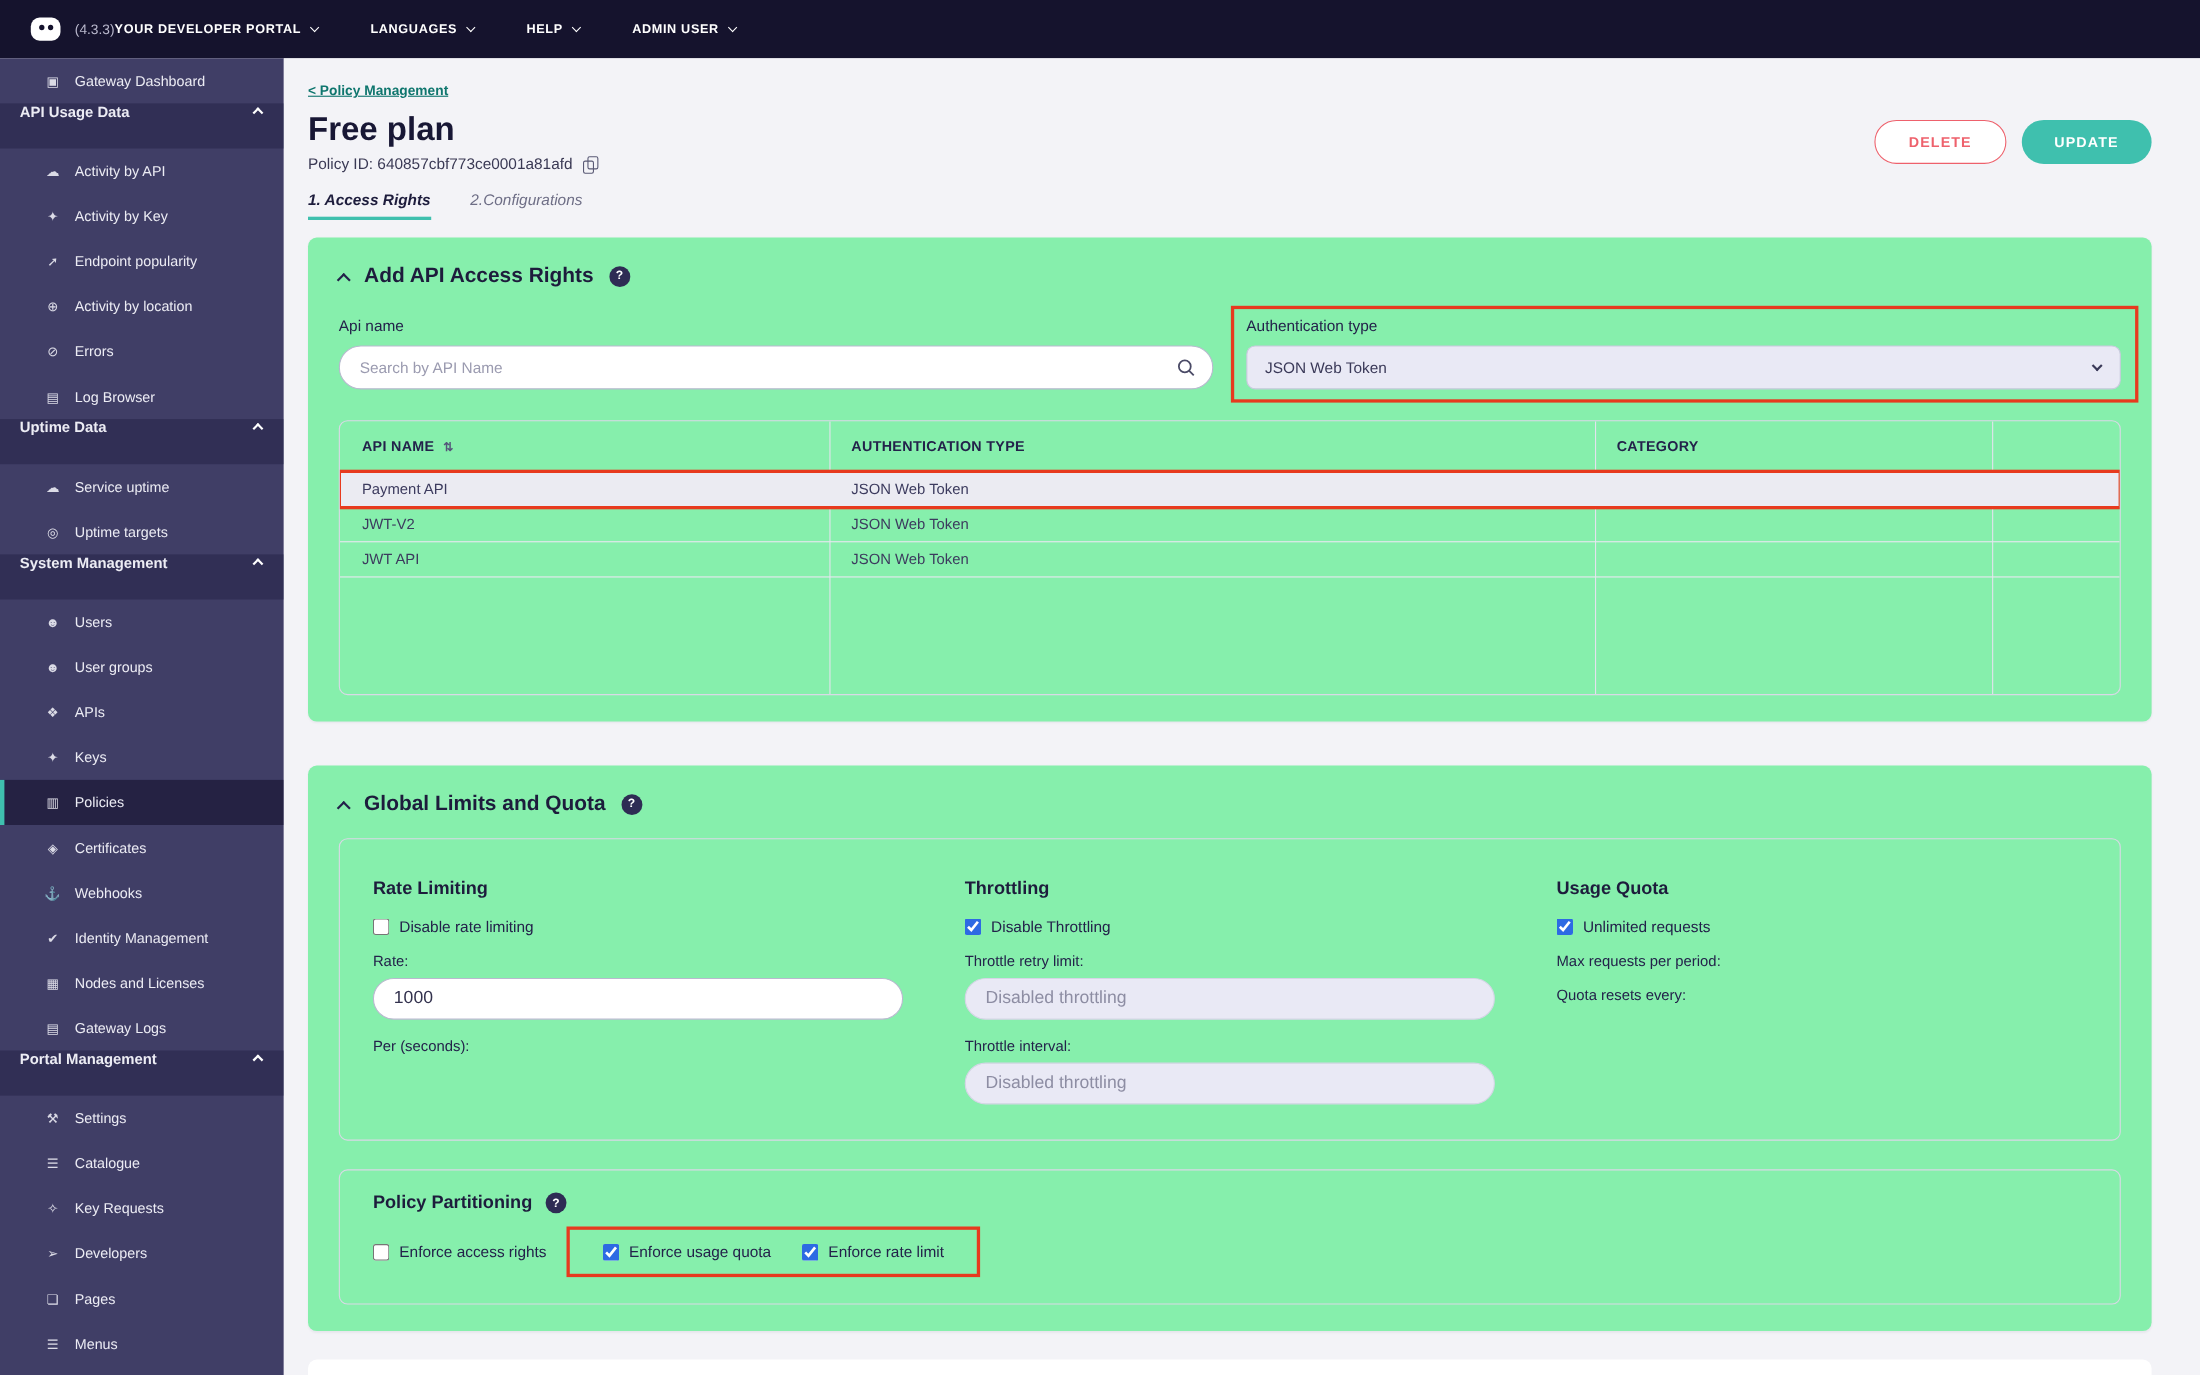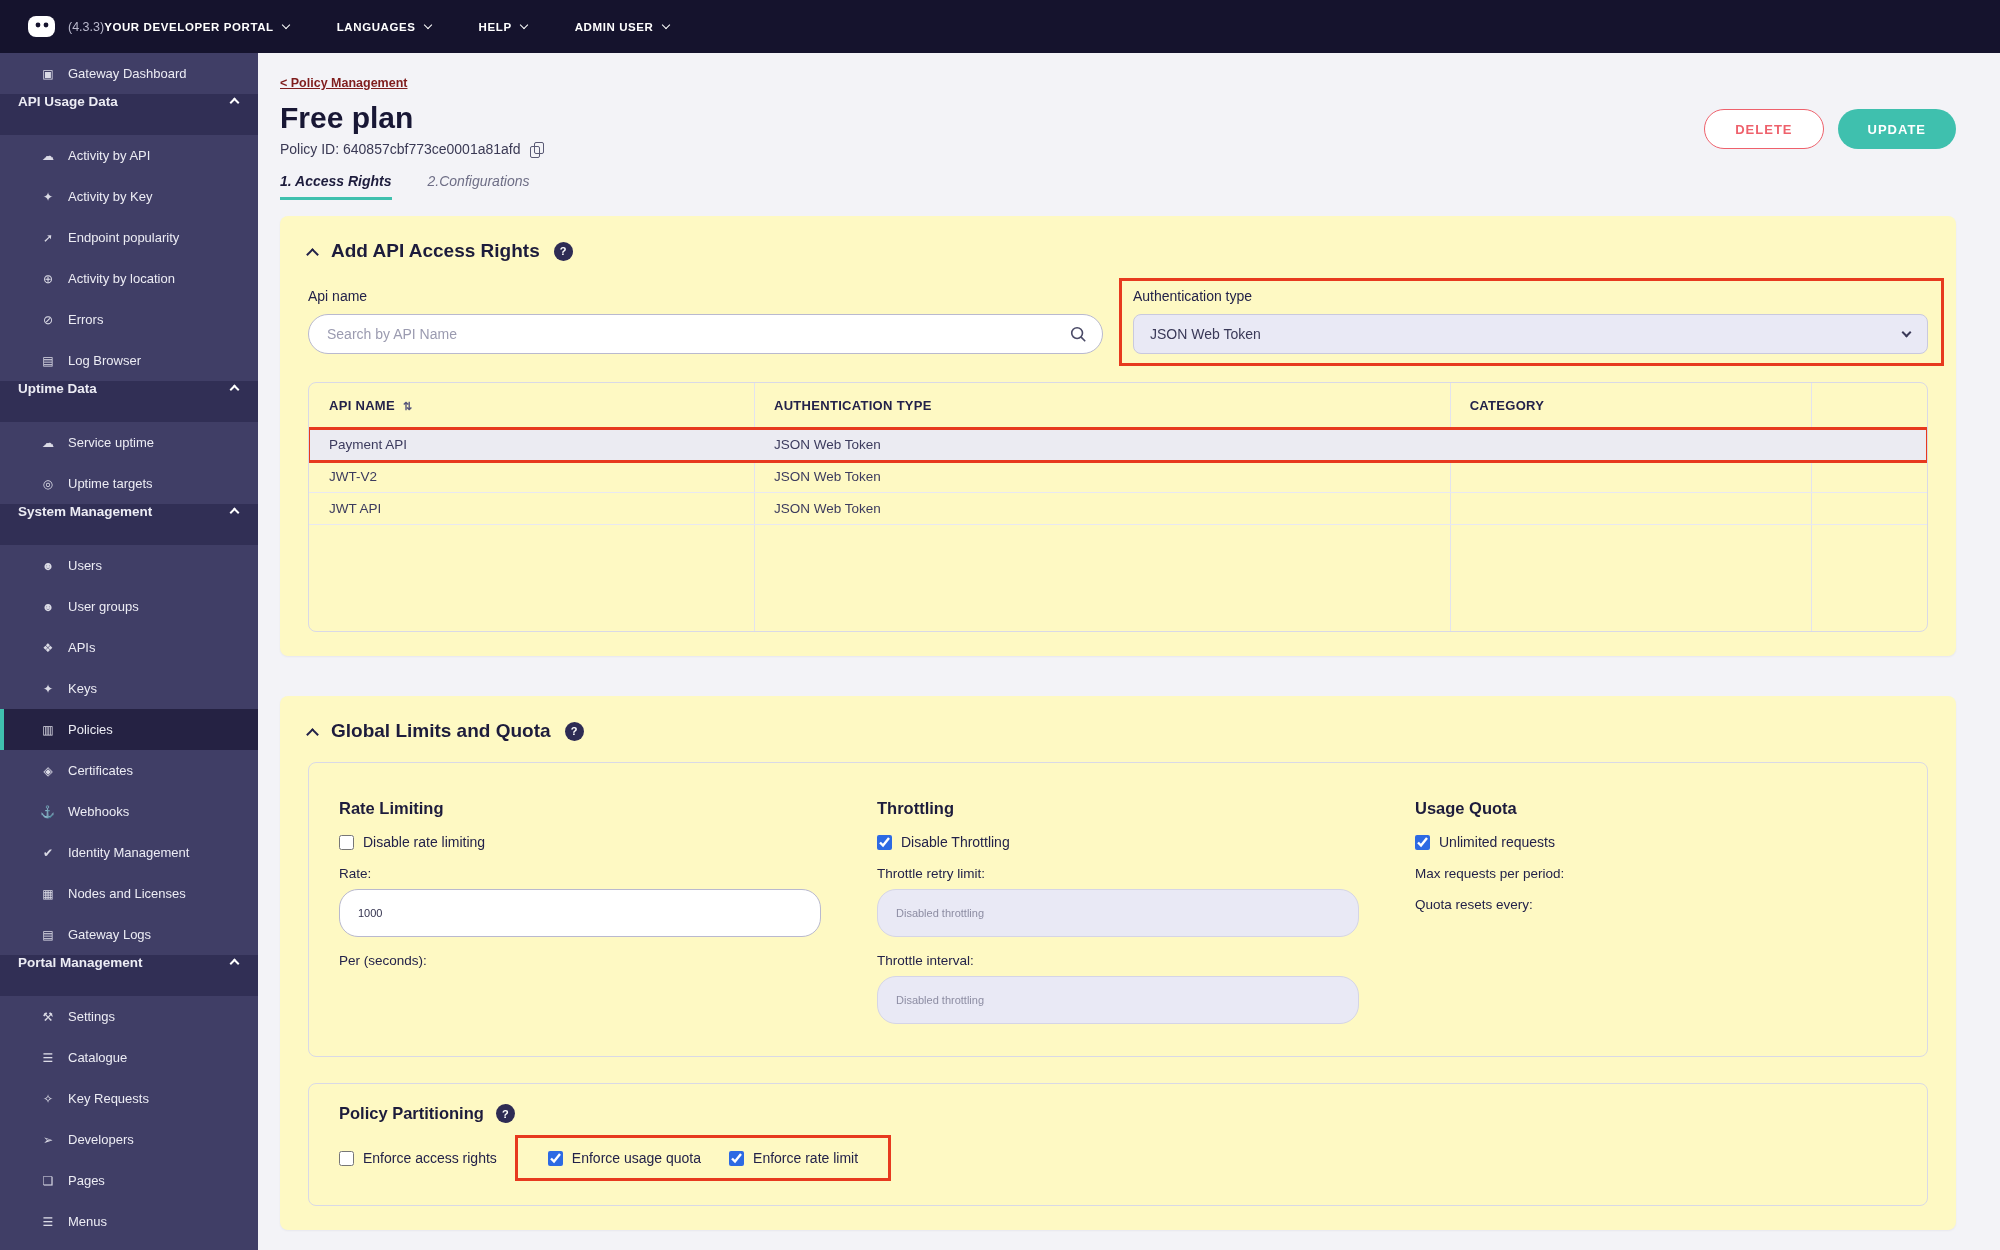--- a/index.html
+++ b/index.html
@@ -43,40 +43,40 @@
   .side-item .si-icon{width:16px;text-align:center;font-size:12px;opacity:.9;}
   .side-item.selected{background:var(--sidebar-selected-bg);
     border-left:4px solid var(--accent-teal);padding-left:36px;}
   .side-section{height:41px;display:flex;align-items:flex-start;justify-content:space-between;
     padding:0 20px 0 18px;font-size:13.5px;font-weight:700;
     background:var(--sidebar-section-bg);cursor:pointer;white-space:nowrap;}
   .schev{width:7px;height:7px;border-right:2px solid #fff;border-bottom:2px solid #fff;
     transform:rotate(-135deg);margin-top:5px;}
   
   .main{flex:1;background:var(--main-bg);padding:20px 44px 0 22px;overflow:hidden;position:relative;}
-  .breadcrumb{font-size:12.5px;font-weight:700;color:#7f1d1d;text-decoration:underline;cursor:pointer;display:inline-block;}
+  .breadcrumb{font-size:12.5px;font-weight:700;color:#0f766e;text-decoration:underline;cursor:pointer;display:inline-block;}
   .title-row{display:flex;justify-content:space-between;margin-top:10px;}
   .page-title{font-size:30px;font-weight:700;color:#181735;margin:0;line-height:1.1;}
   .policy-row{margin-top:7px;display:flex;align-items:center;gap:9px;font-size:14px;color:#3a3954;}
   .copy-icon{position:relative;width:13px;height:15px;display:inline-block;cursor:pointer;}
   .copy-icon::before{content:"";position:absolute;left:0;top:4px;width:8px;height:10px;
     border:1.5px solid #5a5a75;border-radius:2px;background:#f3f3f7;}
   .copy-icon::after{content:"";position:absolute;left:4px;top:0;width:8px;height:10px;
     border:1.5px solid #5a5a75;border-radius:2px;}
   .tabs{margin-top:16px;display:flex;gap:36px;font-size:14px;font-style:italic;}
   .tab{padding-bottom:8px;color:#6e6e86;cursor:pointer;}
   .tab.active{color:#1d1c3c;font-weight:700;border-bottom:3px solid var(--accent-teal);}
   .btn-row{display:flex;margin-top:8px;align-items:flex-start;}
   .btn{height:40px;border-radius:20px;padding:0 30px;font-size:13px;font-weight:700;
     letter-spacing:1px;display:flex;align-items:center;cursor:pointer;border:none;
     font-family:"Liberation Sans",sans-serif;}
   .btn-delete{background:#fff;border:1px solid var(--danger-red);color:var(--danger-red);margin-right:14px;}
   .btn-update{background:var(--accent-teal);color:#fff;}
   
-  .card{background:#fef9c3;border-radius:8px;margin-top:16px;padding:24px 28px;
+  .card{background:#86efac;border-radius:8px;margin-top:16px;padding:24px 28px;
     box-shadow:0 1px 2px rgba(20,20,60,.05);}
   .card-header{display:flex;align-items:center;gap:14px;}
   .cchev{width:9px;height:9px;border-right:2.5px solid #23224a;border-bottom:2.5px solid #23224a;
     transform:rotate(-135deg);margin-top:7px;cursor:pointer;}
   .card-title{font-size:19px;font-weight:700;color:#1d1c3c;}
   .help-icon{width:19px;height:19px;border-radius:50%;background:#2e2c54;color:#fff;
     font-size:11px;font-weight:700;display:flex;align-items:center;justify-content:center;cursor:pointer;flex:none;}
   
   .form-row{display:flex;gap:30px;margin-top:26px;}
   .form-col{flex:1;position:relative;}
@@ -105,22 +105,22 @@
   .trow.selected{background:#ebebf2;}
   .trow.annotated{outline:3px solid var(--annotation-red);outline-offset:-1px;z-index:2;}
   .sort-icon{font-size:11px;margin-left:8px;color:#55547a;}
   
   .limits-box{border:1px solid #d9d9e6;border-radius:8px;margin-top:20px;
     padding:36px 30px 32px;display:grid;grid-template-columns:1fr 1fr 1fr;column-gap:56px;}
   .limit-title{font-size:16.5px;font-weight:700;color:#1d1c3c;margin-bottom:16px;}
   .check-row{display:flex;align-items:center;gap:9px;font-size:14px;color:#23224a;}
   input[type="checkbox"]{width:15px;height:15px;accent-color:var(--checkbox-blue);margin:0;cursor:pointer;flex:none;}
   .small-label{font-size:13.5px;color:#23224a;margin:16px 0 8px;}
-  .pill-input{width:100%;height:48px;border:1px solid #b9b9cf;border-radius:19px;
-    padding:0 18px;font-size:11px;color:#33324e;background:#fff;font-family:inherit;outline:none;}
+  .pill-input{width:100%;height:38px;border:1px solid #b9b9cf;border-radius:19px;
+    padding:0 18px;font-size:16px;color:#33324e;background:#fff;font-family:inherit;outline:none;}
   .pill-input:disabled{background:var(--input-disabled-bg);border-color:#d5d5e6;color:#8d8da3;}
   .select.round{border-radius:8px;height:38px;}
   
   .pp-box{border:1px solid #d9d9e6;border-radius:8px;margin-top:26px;padding:20px 30px 24px;}
   .pp-header{display:flex;align-items:center;gap:12px;}
   .pp-title{font-size:16.5px;font-weight:700;color:#1d1c3c;}
   .pp-row{display:flex;align-items:center;margin-top:12px;}
   .pp-annot-wrap{display:flex;align-items:center;gap:28px;border:3px solid var(--annotation-red);
     padding:12px 30px;margin-left:18px;}
   

